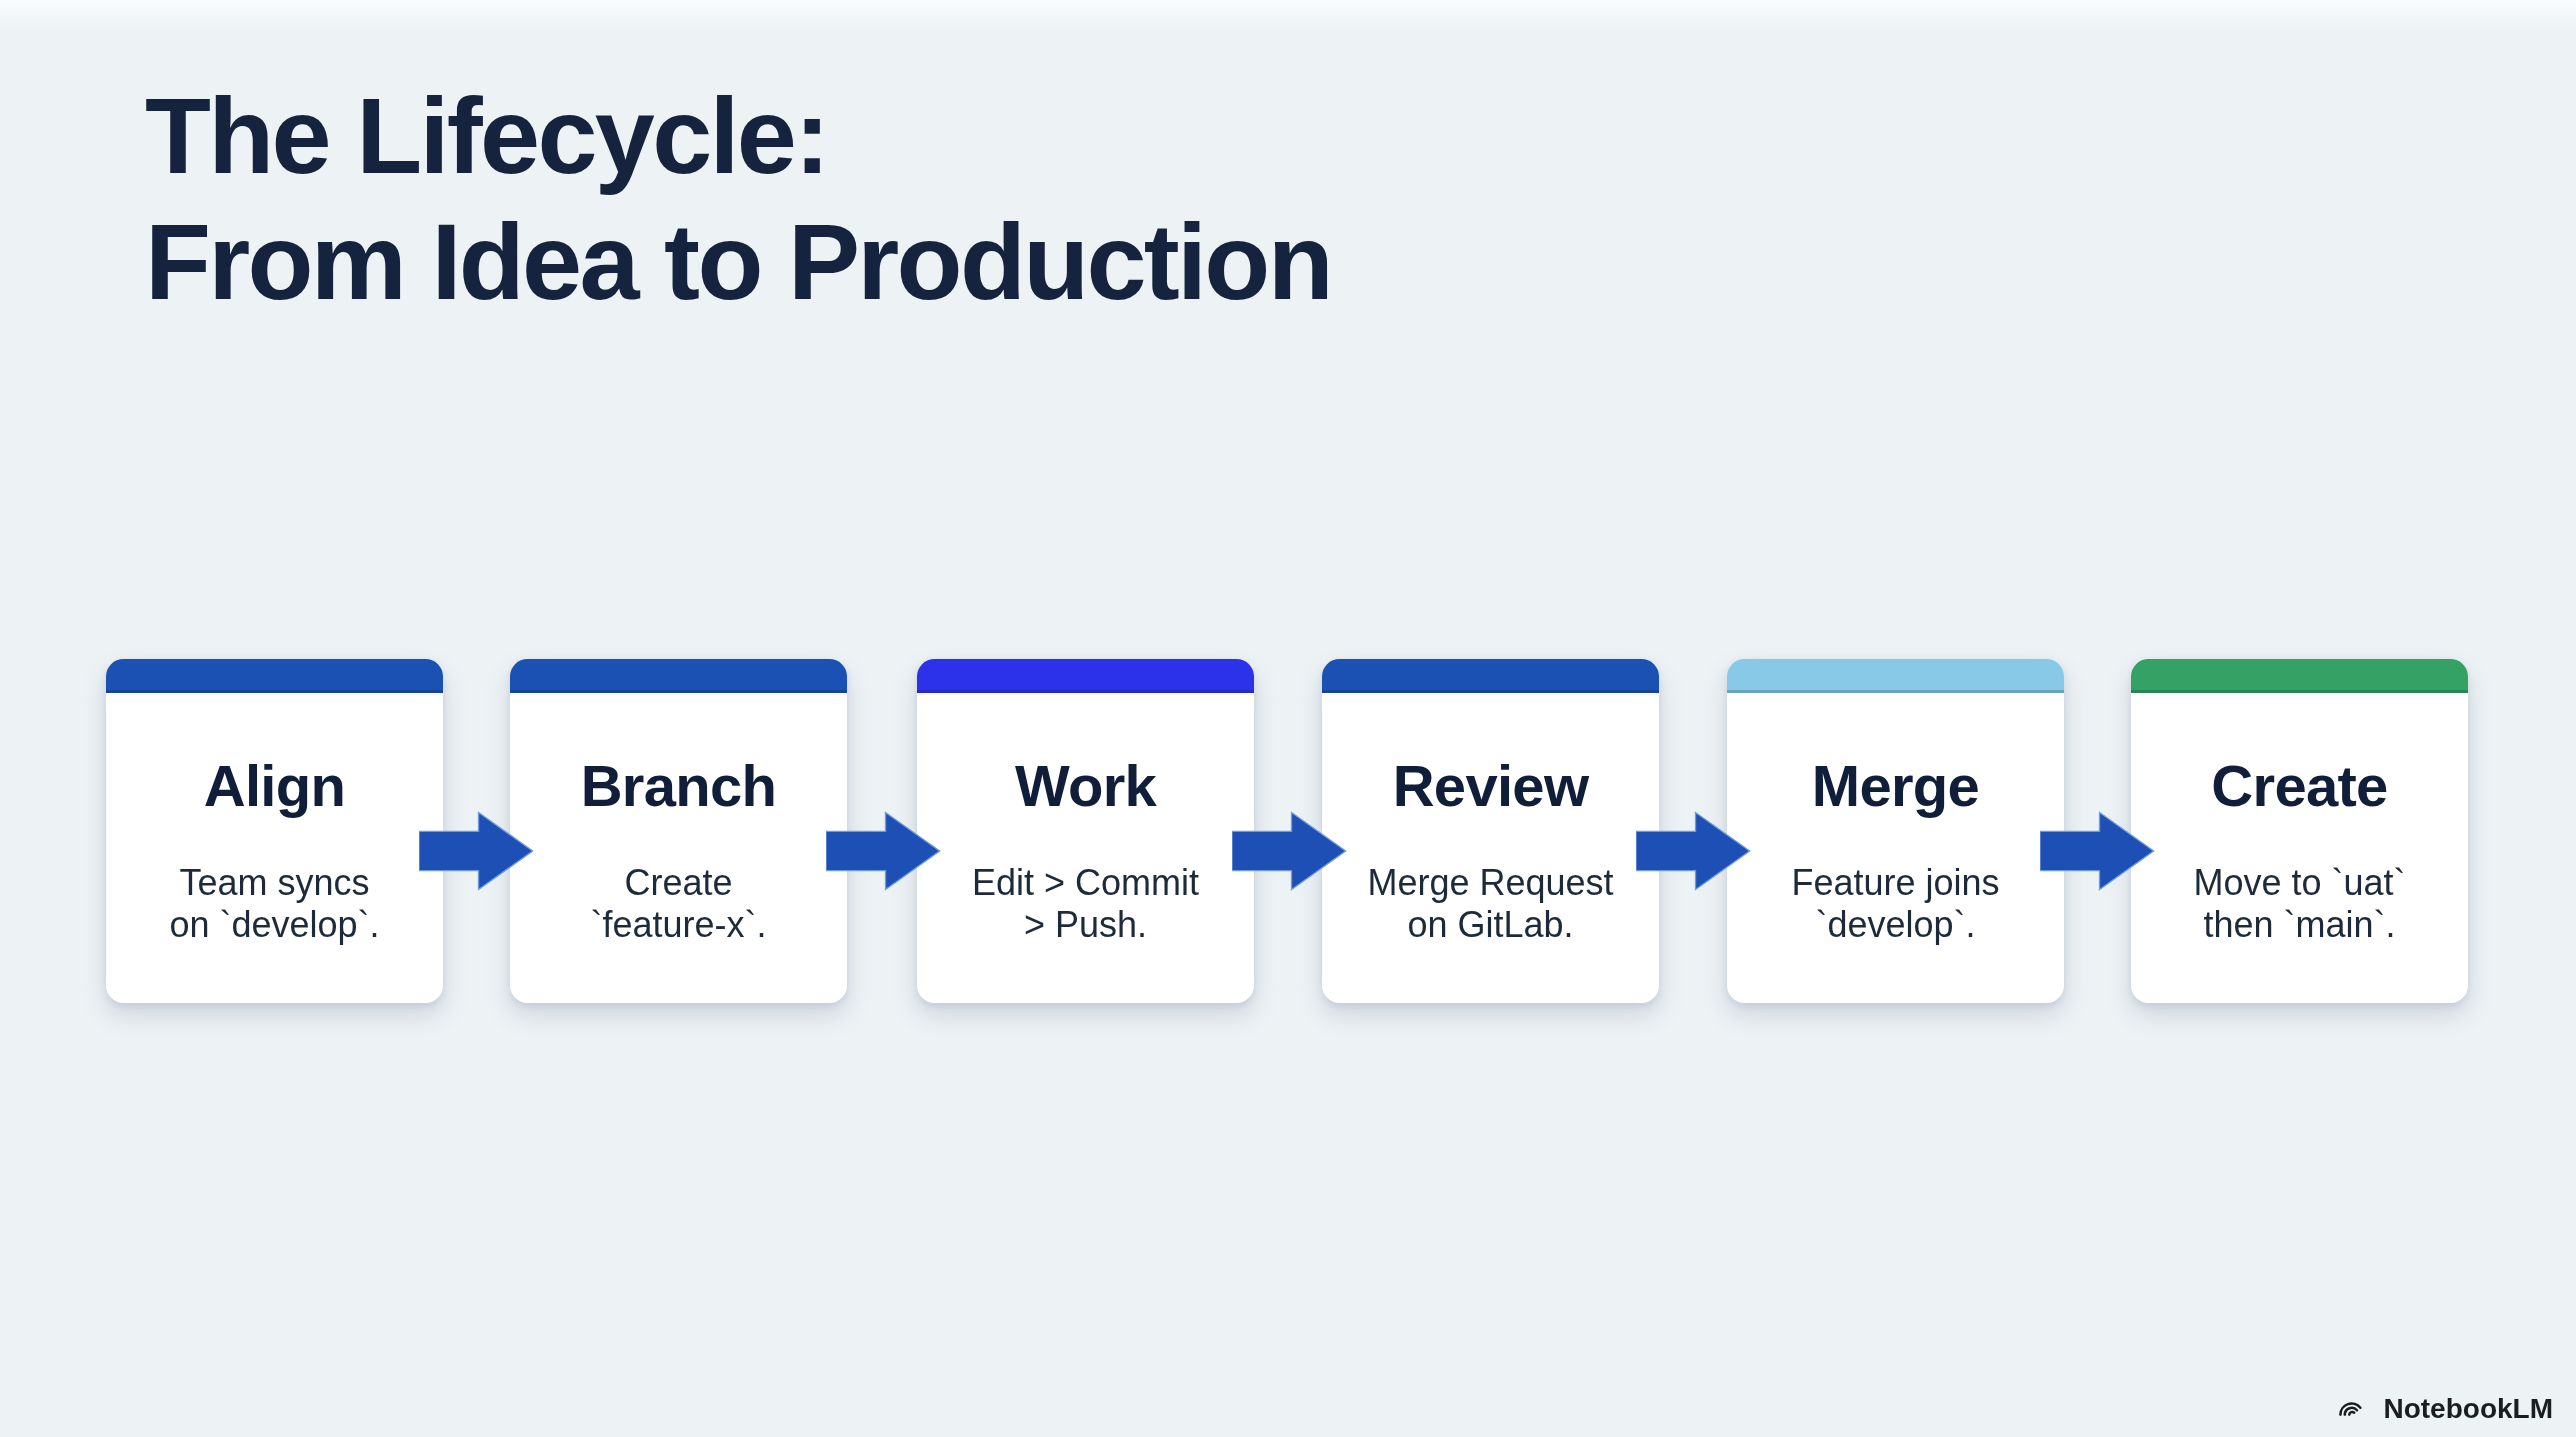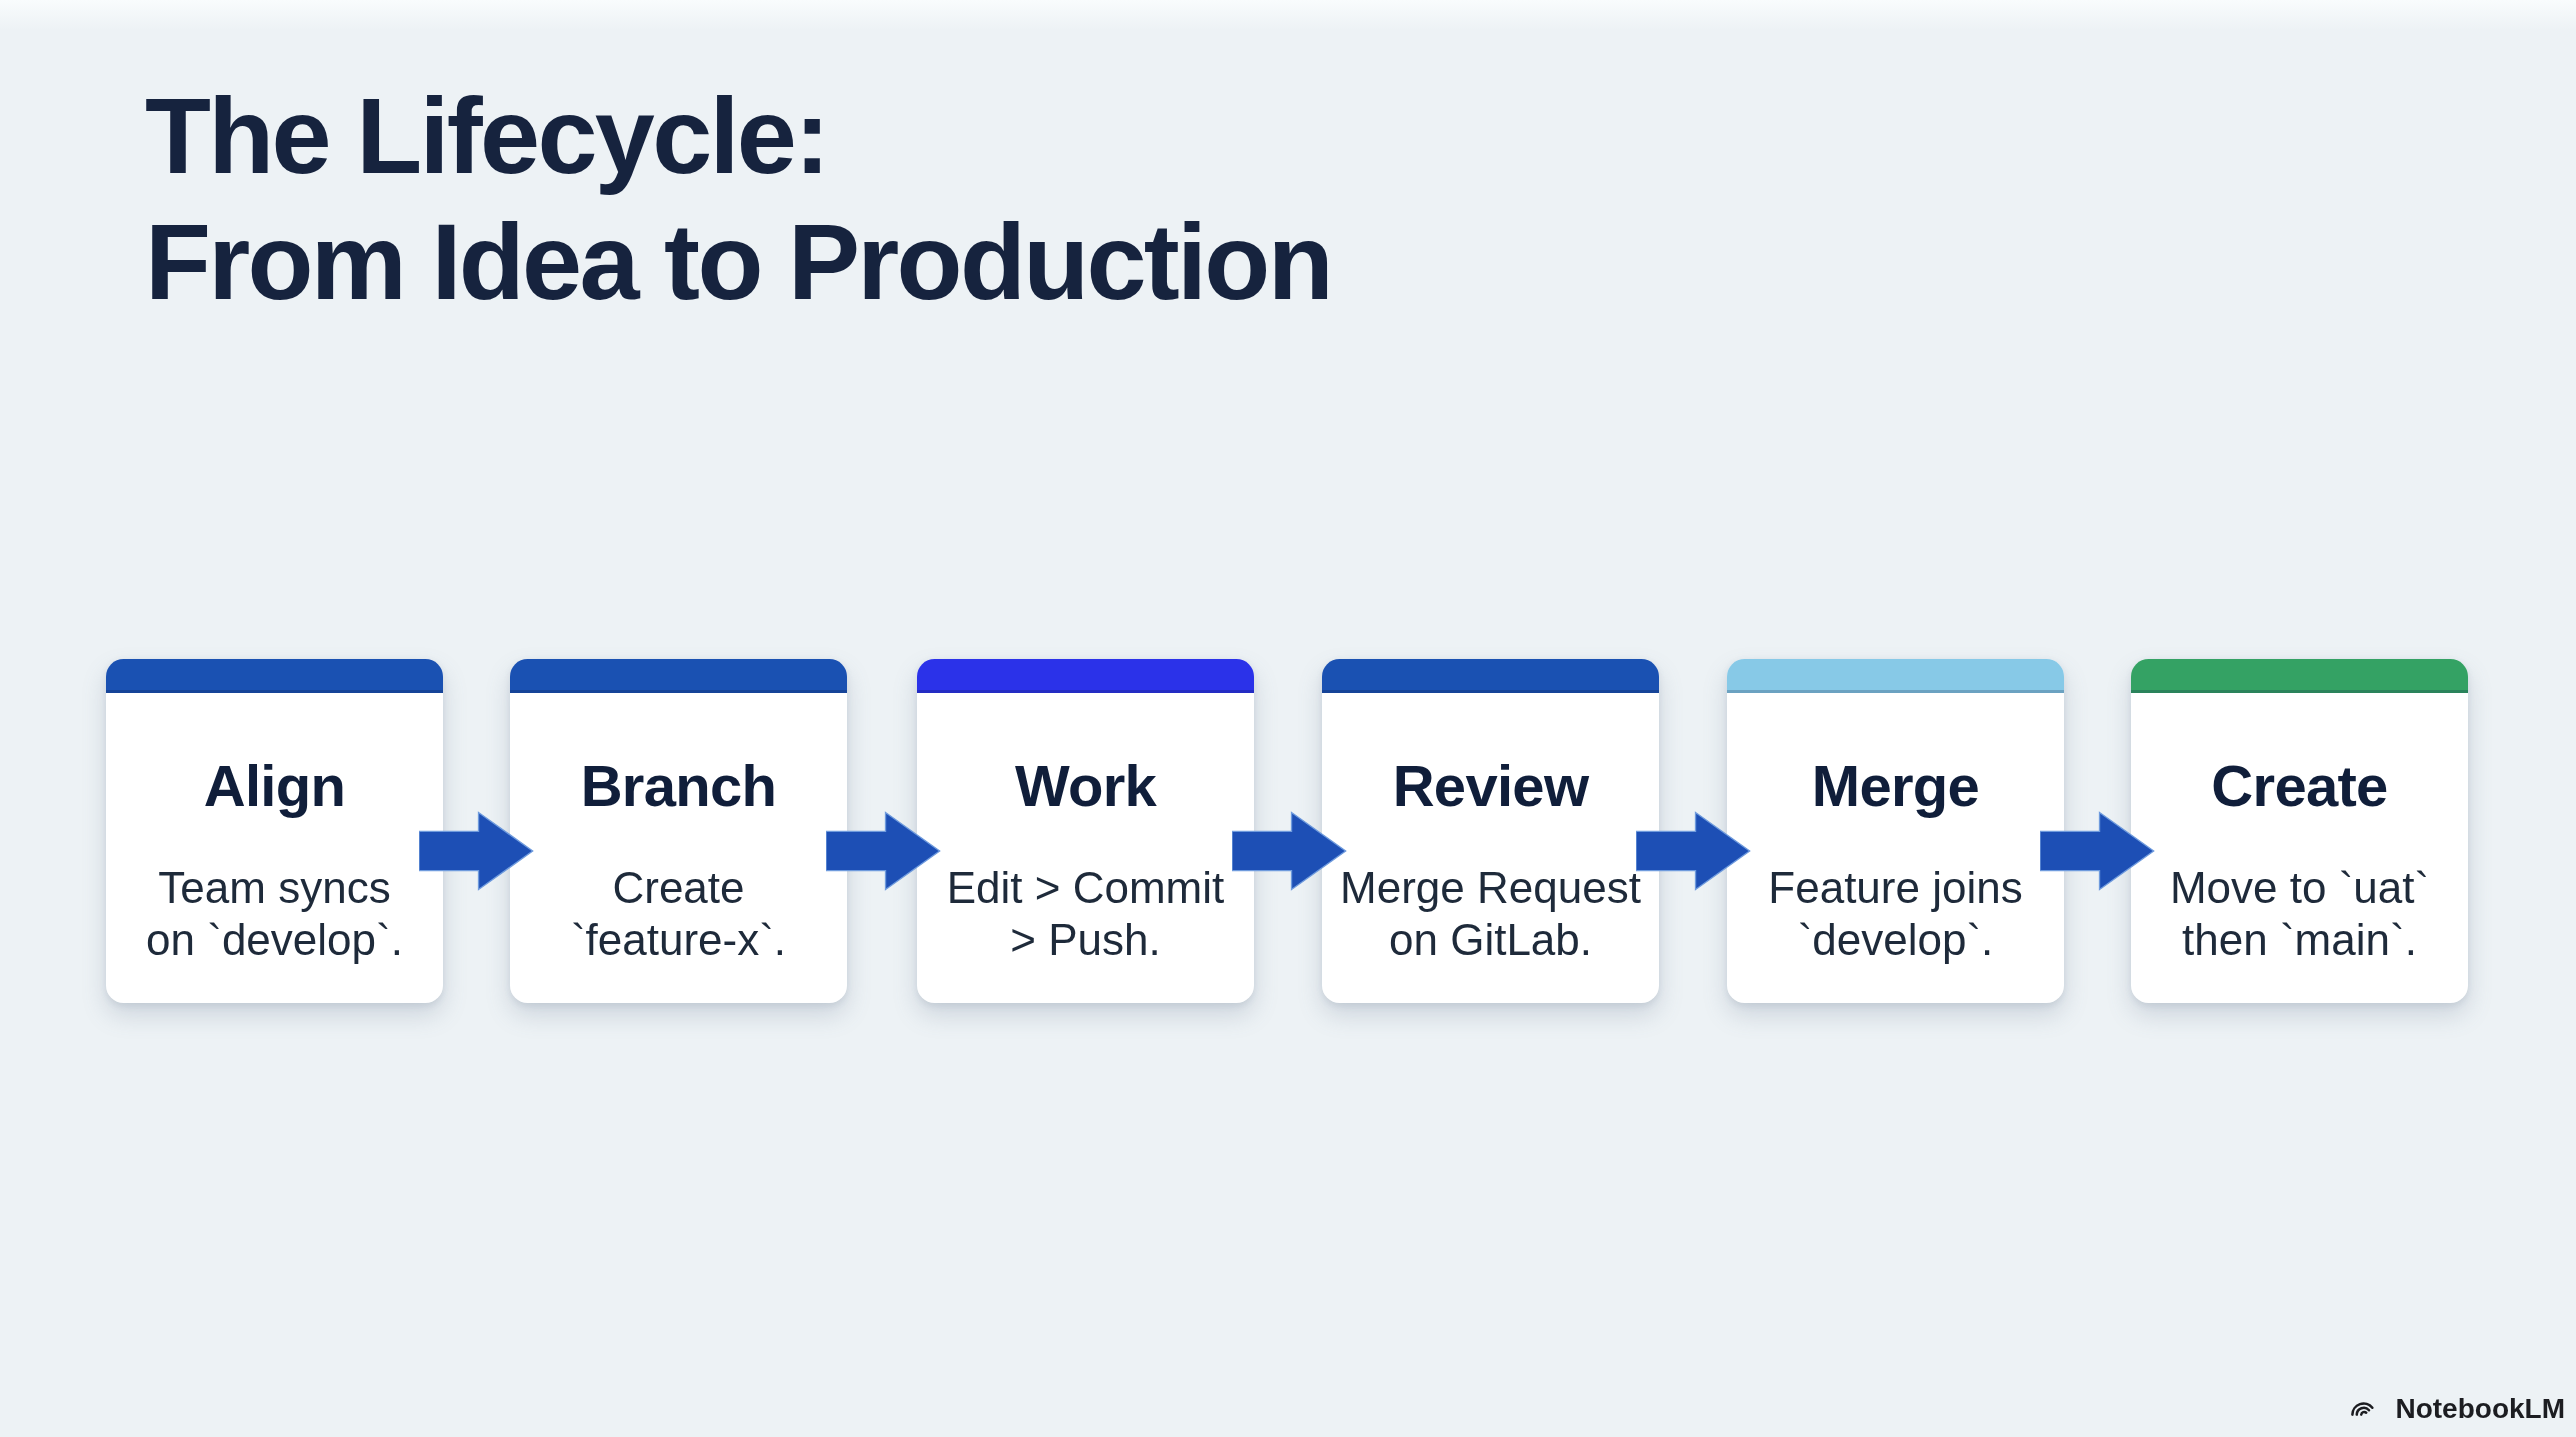--- a/index.html
+++ b/index.html
@@ -41,36 +41,36 @@
   }
   .card-name {
     margin-top: 59px;
     font-size: 58px;
     font-weight: bold;
     letter-spacing: -0.7px;
     color: #101e3a;
   }
   .card-desc {
     margin-top: 43px;
-    font-size: 44px;
+    font-size: 36px;
     line-height: 1.18;
     color: #1e2a3a;
   }
   .card-desc span { display: block; }
 
   .flow-arrow {
     position: absolute;
     top: 807px;
     width: 115px;
     height: 88px;
   }
 
   .footer-brand {
     position: absolute;
-    right: 11px;
+    right: 23px;
     bottom: 13.5px;
     display: flex;
     align-items: center;
     gap: 17px;
     color: #1c1d21;
   }
   .footer-brand .brand-text {
     font-size: 28px;
     font-weight: bold;
     letter-spacing: 0px;

